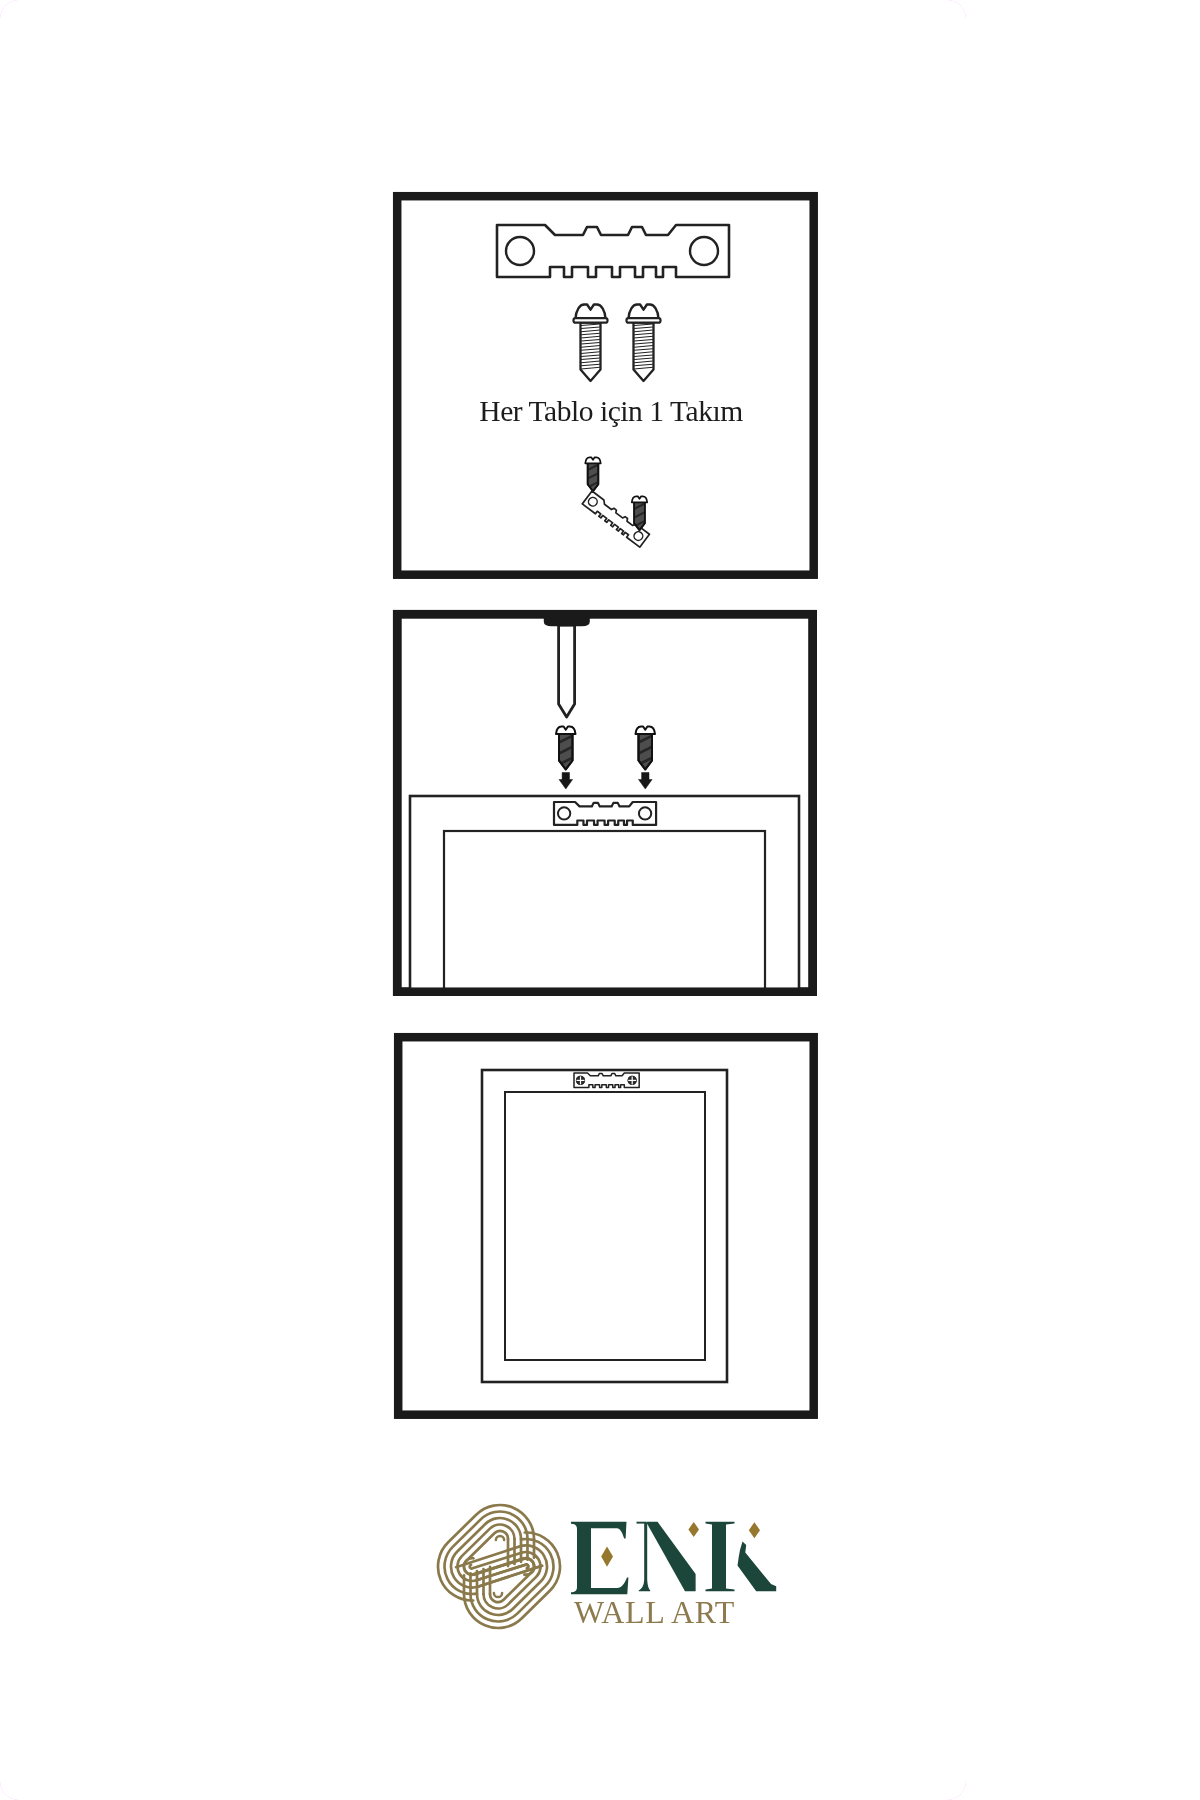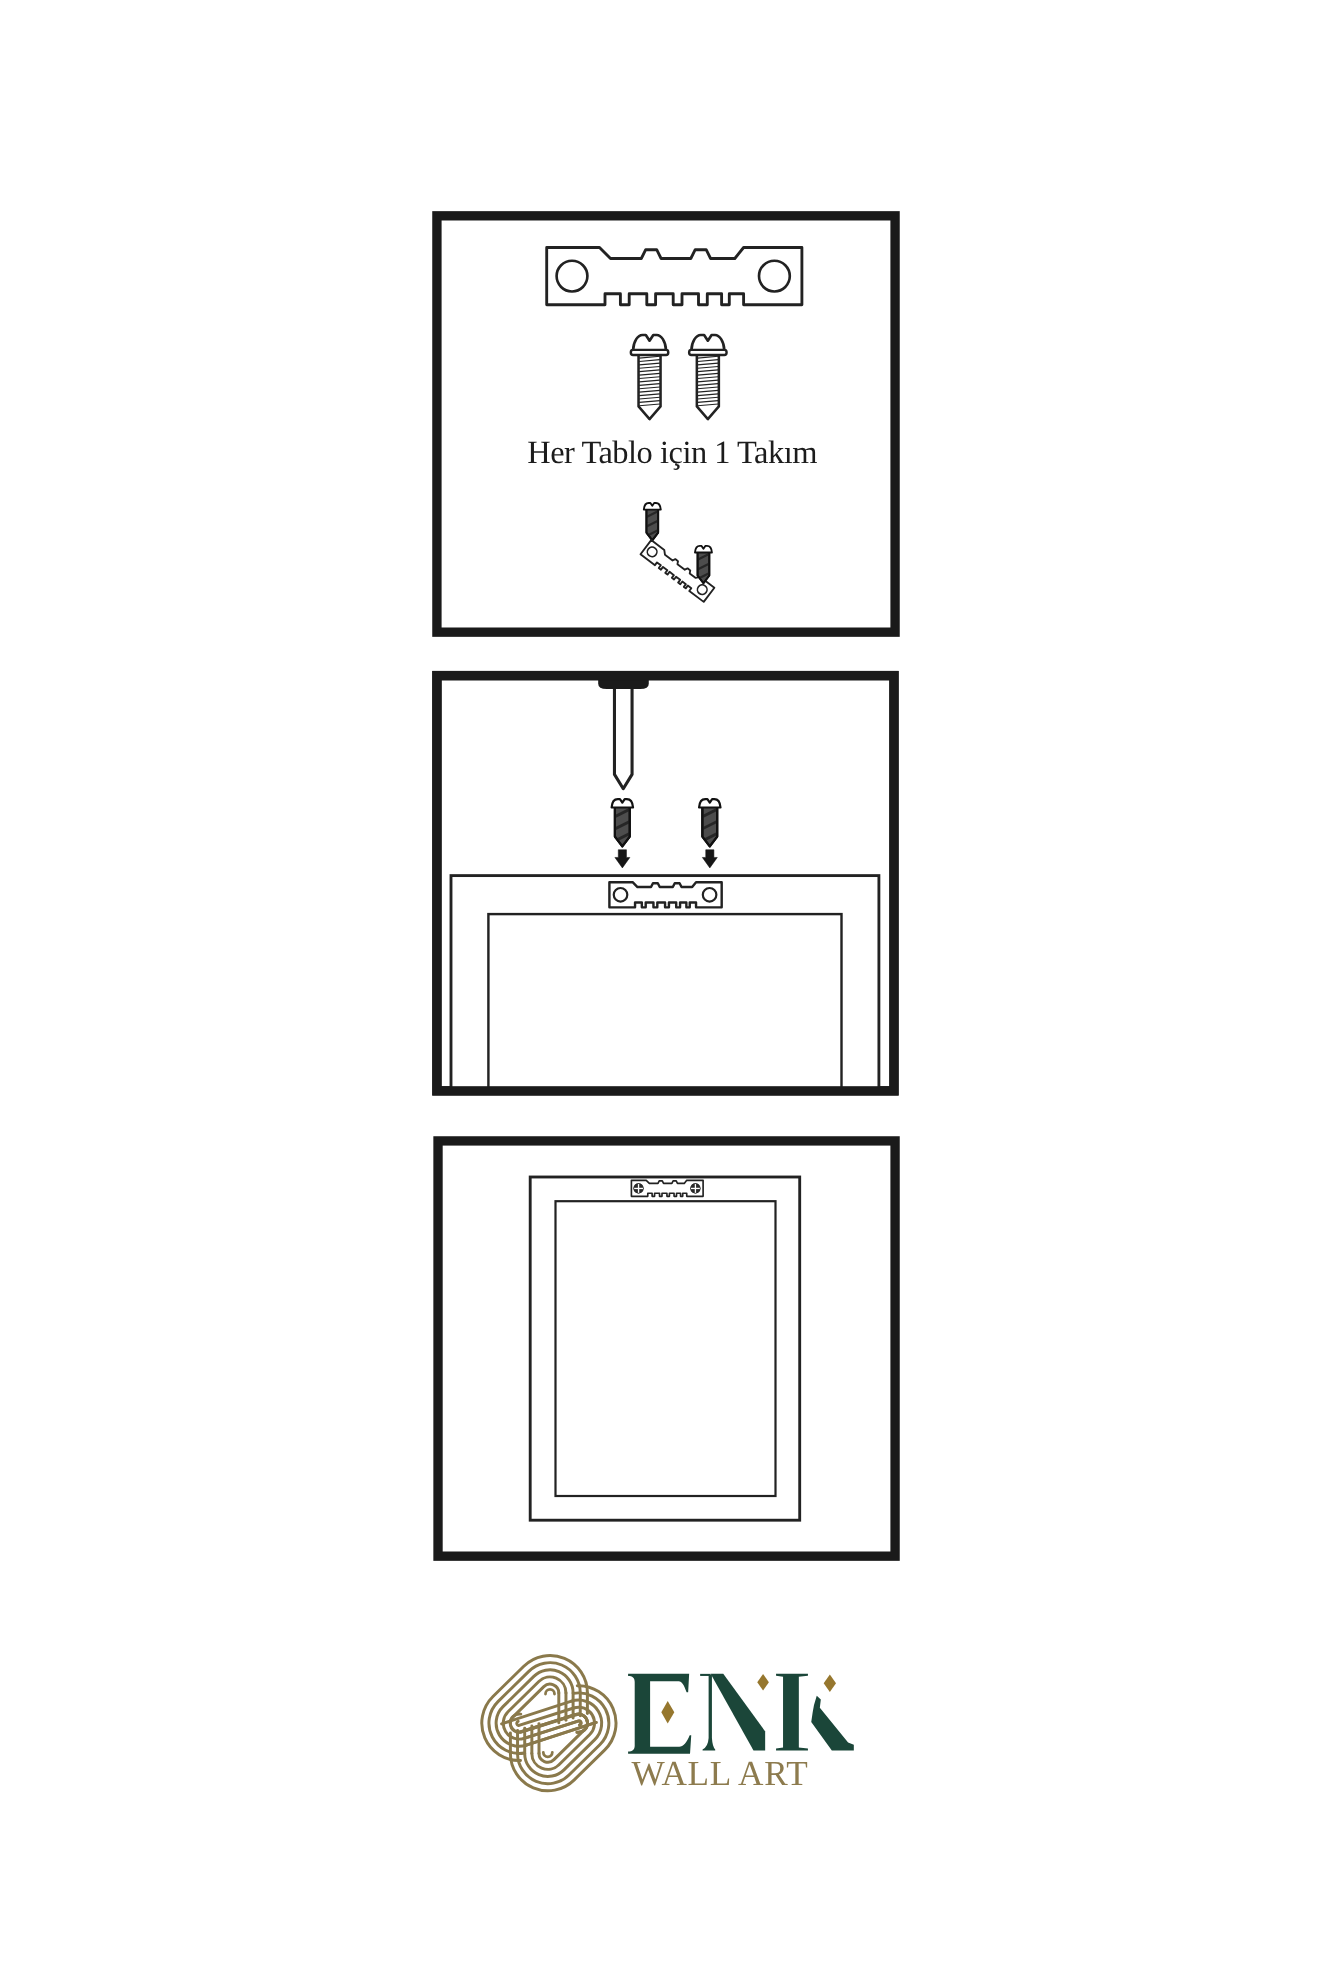--- a/index.html
+++ b/index.html
@@ -1,17 +1,17 @@
 <!DOCTYPE html>
 <html><head>
 <meta charset="utf-8">
 <title>Montaj</title>
 <style>
 html,body{margin:0;padding:0;background:#ffffff;-webkit-font-smoothing:antialiased;}
-.page{position:relative;width:1200px;height:1800px;background:#f0abfc;overflow:hidden;}
+.page{position:relative;width:966px;height:1800px;background:#f0abfc;overflow:hidden;border-radius:19px;}
 text{font-family:"Liberation Serif",serif;}
 </style>
 </head>
 <body>
 <div class="page">
 <svg width="1200" height="1800" viewBox="0 0 1200 1800" xmlns="http://www.w3.org/2000/svg">
 <defs>
 
 <g id="lightscrew">
 <path d="M8,20 L28,20 L28,67 L18,78.5 L8,67 Z" fill="#ffffff" stroke="#222222" stroke-width="2.3" stroke-linejoin="round"></path>

